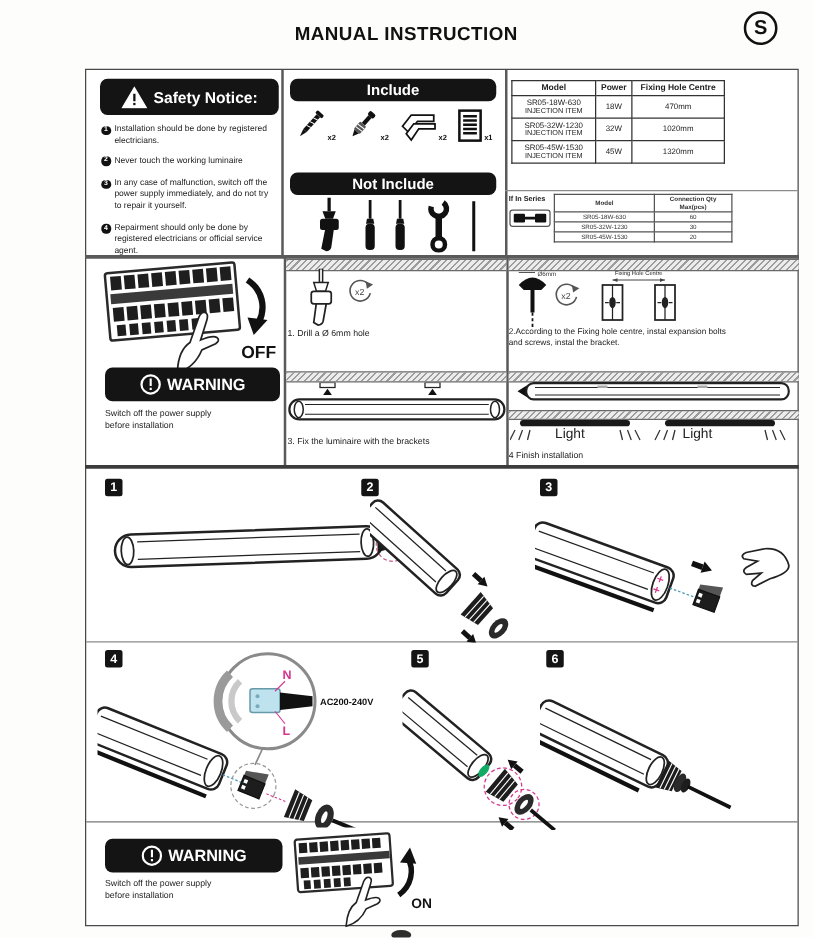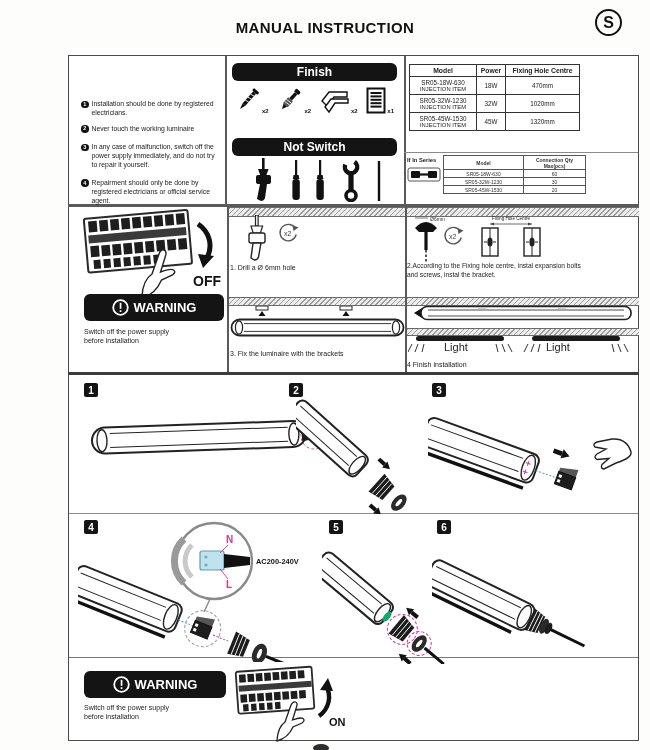--- a/index.html
+++ b/index.html
@@ -43,41 +43,51 @@
   <div class="vline" style="left:225px;top:56px;height:149px"></div>
   <div class="vline" style="left:404px;top:56px;height:149px"></div>
   <div class="hline" style="left:68px;top:204px;width:571px;height:2.5px"></div>
   <div class="vline" style="left:227px;top:206px;height:166px"></div>
   <div class="vline" style="left:405px;top:206px;height:166px"></div>
   <div class="hline" style="left:68px;top:372px;width:571px;height:3px;background:#3c3c3c"></div>
   <div class="hline" style="left:69px;top:513px;width:569px;height:1px;background:#8a8a8a"></div>
   <div class="hline" style="left:69px;top:657px;width:569px;height:1.3px;background:#777"></div>
   <div class="hline" style="left:404px;top:152px;width:234px;height:1px;background:#8a8a8a"></div>
 
+  <div class="bar" style="left:80px;top:63px;width:143px;height:29px;font-size:12.5px">
+    <span>
+      <svg width="21" height="18" viewBox="0 0 21 18">
+          <polygon points="10.5,1 20,17 1,17" fill="#fff" stroke="#fff"></polygon>
+          <rect x="9.6" y="6" width="1.8" height="6" fill="#111"></rect>
+          <rect x="9.6" y="13.3" width="1.8" height="1.8" fill="#111"></rect>
+        </svg>
+    </span>
+    <span>Safety Notice:</span>
+  </div>
   <div class="abs" style="left:81px;top:100px;width:141px">
     <div class="safety-item">
       <span class="numdot">1</span>
       <span>Installation should be done by registered electricians.</span>
     </div>
     <div class="safety-item" style="margin-bottom:10px">
       <span class="numdot">2</span>
       <span>Never touch the working luminaire</span>
     </div>
     <div class="safety-item" style="margin-bottom:9px">
       <span class="numdot">3</span>
       <span>In any case of malfunction, switch off the power supply immediately, and do not try to repair it yourself.</span>
     </div>
     <div class="safety-item">
       <span class="numdot">4</span>
       <span>Repairment should only be done by registered electricians or official service agent.</span>
     </div>
   </div>
 
   <div class="bar" style="left:232px;top:63px;width:165px;height:18px;font-size:12px">
-    <span>Finish</span>
+    <span>Include</span>
   </div>
   <div class="abs" style="left:232px;top:86px;width:165px;display:flex;justify-content:space-between;align-items:flex-end;padding:0 3px">
     <div class="inc-item">
       <span>
         <svg width="26" height="28" viewBox="0 0 26 28">
             <g transform="rotate(42 13 14)">
               <rect x="9.5" y="1" width="7" height="3" rx="1" fill="#111"></rect>
               <rect x="11.2" y="4" width="3.6" height="16" fill="#111"></rect>
               <line x1="11.2" y1="8" x2="14.8" y2="7" stroke="#fff" stroke-width=".8"></line>
               <line x1="11.2" y1="12" x2="14.8" y2="11" stroke="#fff" stroke-width=".8"></line>
@@ -121,21 +131,21 @@
             <rect x="4.5" y="11.8" width="11" height="2" fill="#111"></rect>
             <rect x="4.5" y="15.2" width="11" height="2" fill="#111"></rect>
             <rect x="4.5" y="18.6" width="11" height="2" fill="#111"></rect>
           </svg>
       </span>
       <span class="qty">x1</span>
     </div>
   </div>
 
   <div class="bar" style="left:232px;top:138px;width:165px;height:18px;font-size:12px">
-    <span>Not Switch</span>
+    <span>Not Include</span>
   </div>
   <div class="abs" style="left:232px;top:158px;width:165px;display:flex;justify-content:center;align-items:flex-end;gap:12px">
     <span>
       <svg width="30" height="44" viewBox="0 0 30 44">
           <rect x="14" y="0" width="2.6" height="11" fill="#111"></rect>
           <polygon points="10,11 20.6,11 18.4,17 12.2,17" fill="#111"></polygon>
           <rect x="8" y="17" width="15" height="9" rx="2" fill="#111"></rect>
           <path d="M12,26 l7,0 -2,14 q-1,3 -4,3 l-4,-2 z" fill="#111"></path>
         </svg>
     </span>

